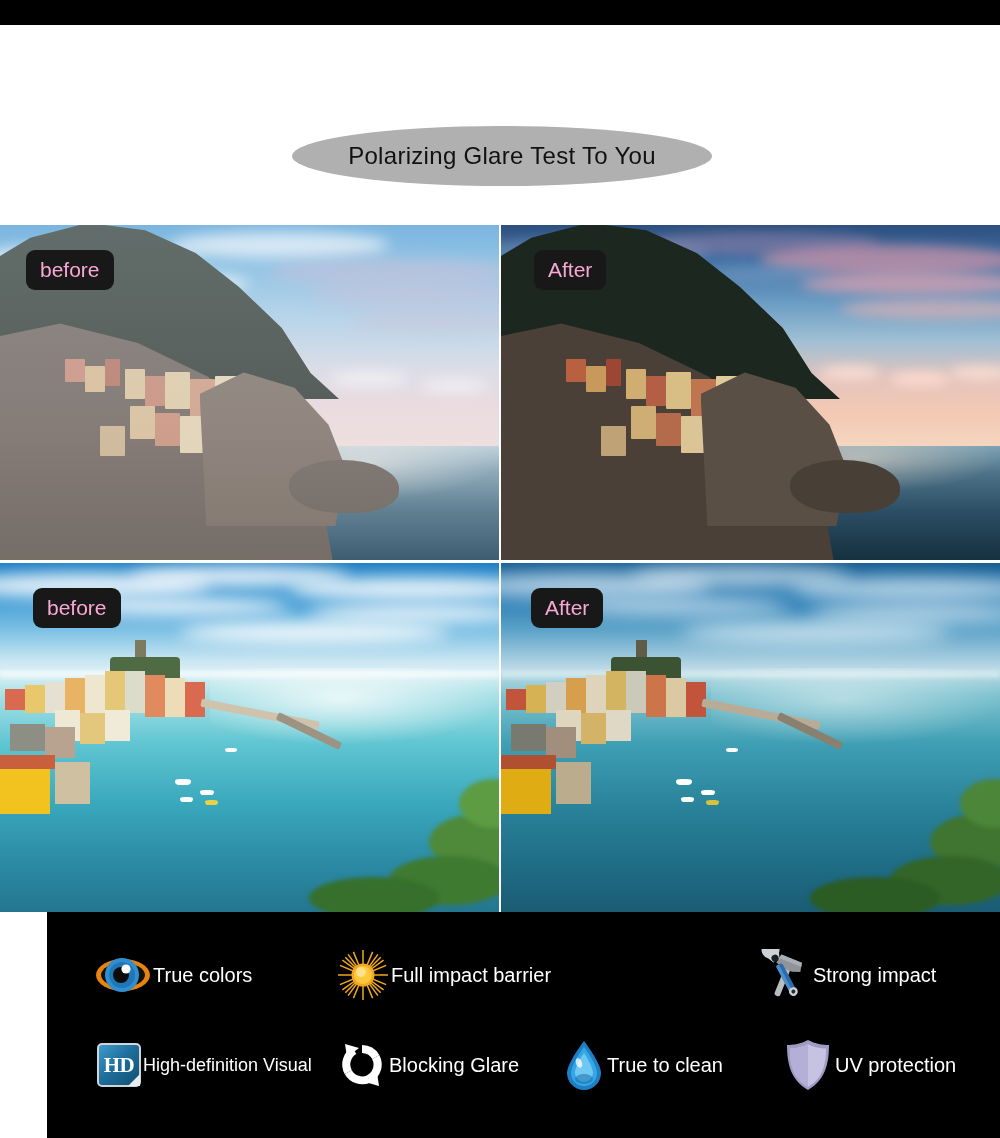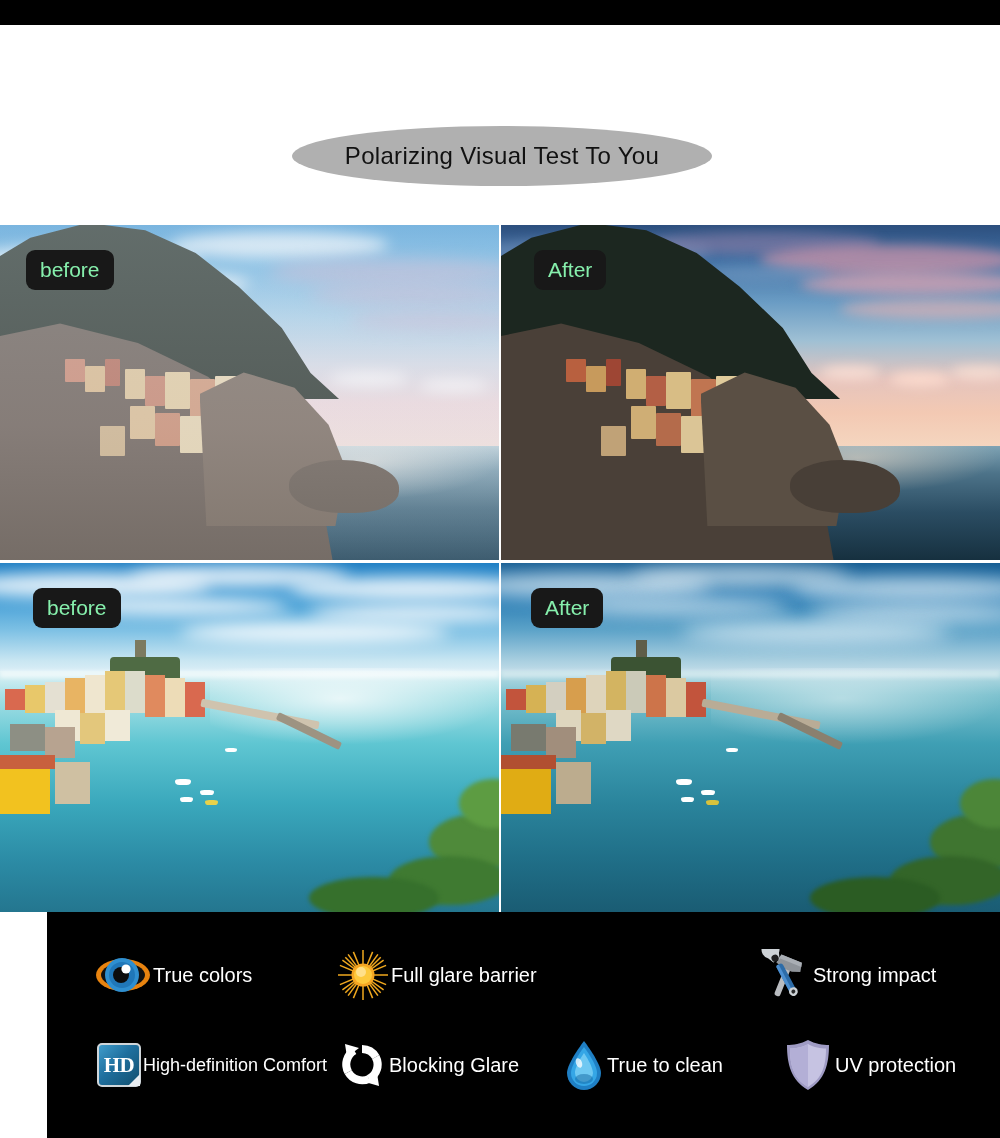--- a/index.html
+++ b/index.html
@@ -17,21 +17,21 @@
       font-size:24px;color:#111;letter-spacing:.3px;white-space:nowrap;}
 
   
   .grid{position:absolute;left:0;top:225px;width:1000px;height:687px;background:#fff;}
   .cell{position:absolute;overflow:hidden;background:#000;}
   .c-tl{left:0;top:0;width:499px;height:335px;}
   .c-tr{left:501px;top:0;width:499px;height:335px;}
   .c-bl{left:0;top:338px;width:499px;height:349px;}
   .c-br{left:501px;top:338px;width:499px;height:349px;}
 
-  .badge{position:absolute;background:#181818;border-radius:9px;color:#86efac;
+  .badge{position:absolute;background:#181818;border-radius:9px;color:#f9a8d4;
       display:flex;align-items:center;justify-content:center;z-index:6;
       font-size:21px;padding:0 14px;height:40px;}
   .b-tl{left:26px;top:25px;}
   .b-tr{left:33px;top:25px;}
   .b-bl{left:33px;top:25px;}
   .b-br{left:30px;top:25px;}
 
   .ph{position:absolute;inset:0;}
   .lay{position:absolute;}
 
@@ -110,21 +110,21 @@
   .hd-badge:after{content:"";position:absolute;right:-1px;bottom:-1px;
      border-width:0 0 12px 12px;border-style:solid;border-color:transparent transparent #e9eef1 transparent;}
 </style>
 </head>
 <body>
 
 <div class="topbar"></div>
 
 <div class="title-zone">
   <div class="title-ellipse"></div>
-  <div class="title-text">Polarizing Visual Test To You</div>
+  <div class="title-text">Polarizing Glare Test To You</div>
 </div>
 
 <div class="grid">
 
   <div class="cell c-tl">
     <div class="ph">
       <div class="lay tl-sky"></div>
       <div class="tl-cloud" style="left:-6%;top:6%;width:46%;height:9%;"></div>
       <div class="tl-cloud" style="left:10%;top:14%;width:40%;height:7%;"></div>
       <div class="tl-cloud" style="left:34%;top:2%;width:44%;height:8%;"></div>
@@ -343,21 +343,21 @@
             <line x1="26" y1="26" x2="11.1" y2="5.4"></line>
               <line x1="26" y1="26" x2="40.9" y2="46.6"></line>
             <line x1="26" y1="26" x2="46.6" y2="11.1"></line>
               <line x1="26" y1="26" x2="5.4" y2="40.9"></line>
           </g>
           <circle cx="26" cy="26" r="11.5" fill="#f5a623"></circle>
           <circle cx="26" cy="26" r="9" fill="#fdc93c"></circle>
           <circle cx="24" cy="23" r="5" fill="#ffe08a"></circle>
         </svg>
       </span>
-      <span class="flabel">Full glare barrier</span>
+      <span class="flabel">Full impact barrier</span>
     </div>
 
 
     <div class="feat" style="left:710px;">
       <span class="ico">
         <svg width="54" height="52" viewBox="0 0 54 52">
 
           <g transform="rotate(22 27 26)">
             <rect x="25" y="16" width="6" height="32" rx="2" fill="#b9bcc0"></rect>
             <path d="M17 8 L39 8 L41 17 L33 20 L23 20 L15 17 Z" fill="#8f949a"></path>
@@ -377,21 +377,21 @@
       <span class="flabel">Strong impact</span>
     </div>
   </div>
 
   <div class="frow frow2">
 
     <div class="feat" style="left:50px;">
       <span class="ico">
         <span class="hd-badge">HD</span>
       </span>
-      <span class="flabel sm">High-definition Comfort</span>
+      <span class="flabel sm">High-definition Visual</span>
     </div>
 
     <div class="feat" style="left:290px;">
       <span class="ico">
         <svg width="50" height="50" viewBox="0 0 50 50">
           <path d="M25 5 a20 20 0 0 1 17.3 10 l-7 4 a12 12 0 0 0 -10.3 -6 Z" fill="#fff"></path>
           <path d="M42.3 15 a20 20 0 0 1 -8.6 27.4 l-3.8 -7.1 a12 12 0 0 0 5.2 -16.4 Z" fill="#fff"></path>
           <path d="M33.7 42.4 a20 20 0 0 1 -26 -8.4 l7.1 -3.8 a12 12 0 0 0 15.6 5 Z" fill="#fff"></path>
           <path d="M7.7 34 a20 20 0 0 1 7.6 -27 l4 7 a12 12 0 0 0 -4.5 16.2 Z" fill="#fff"></path>
           <polygon points="8,4 22,8 10,17" fill="#fff"></polygon>

